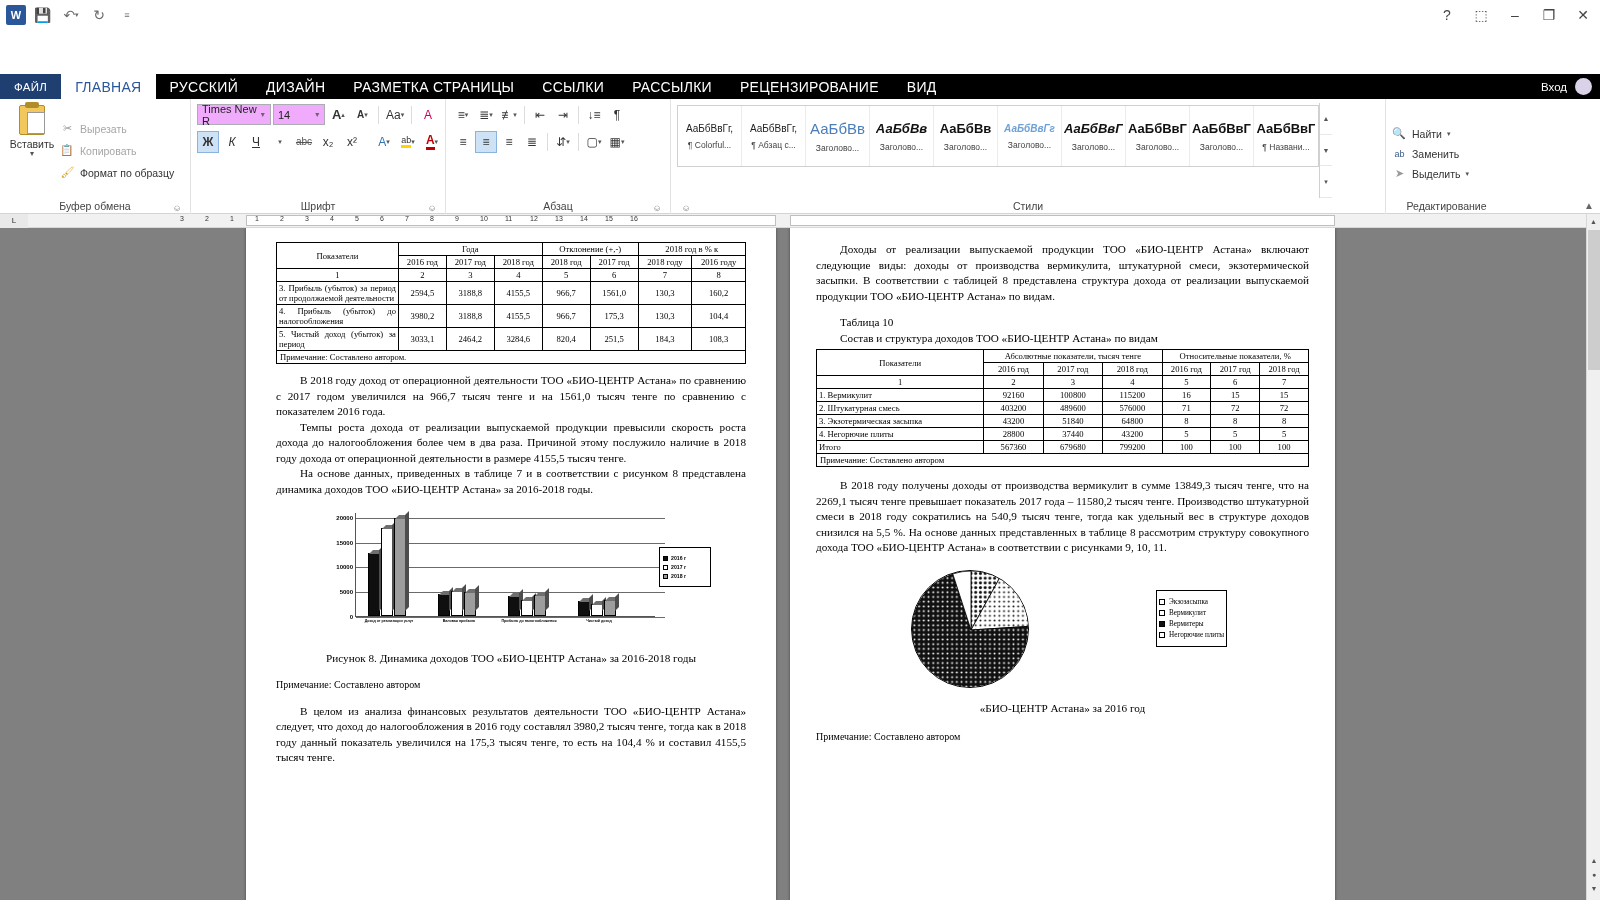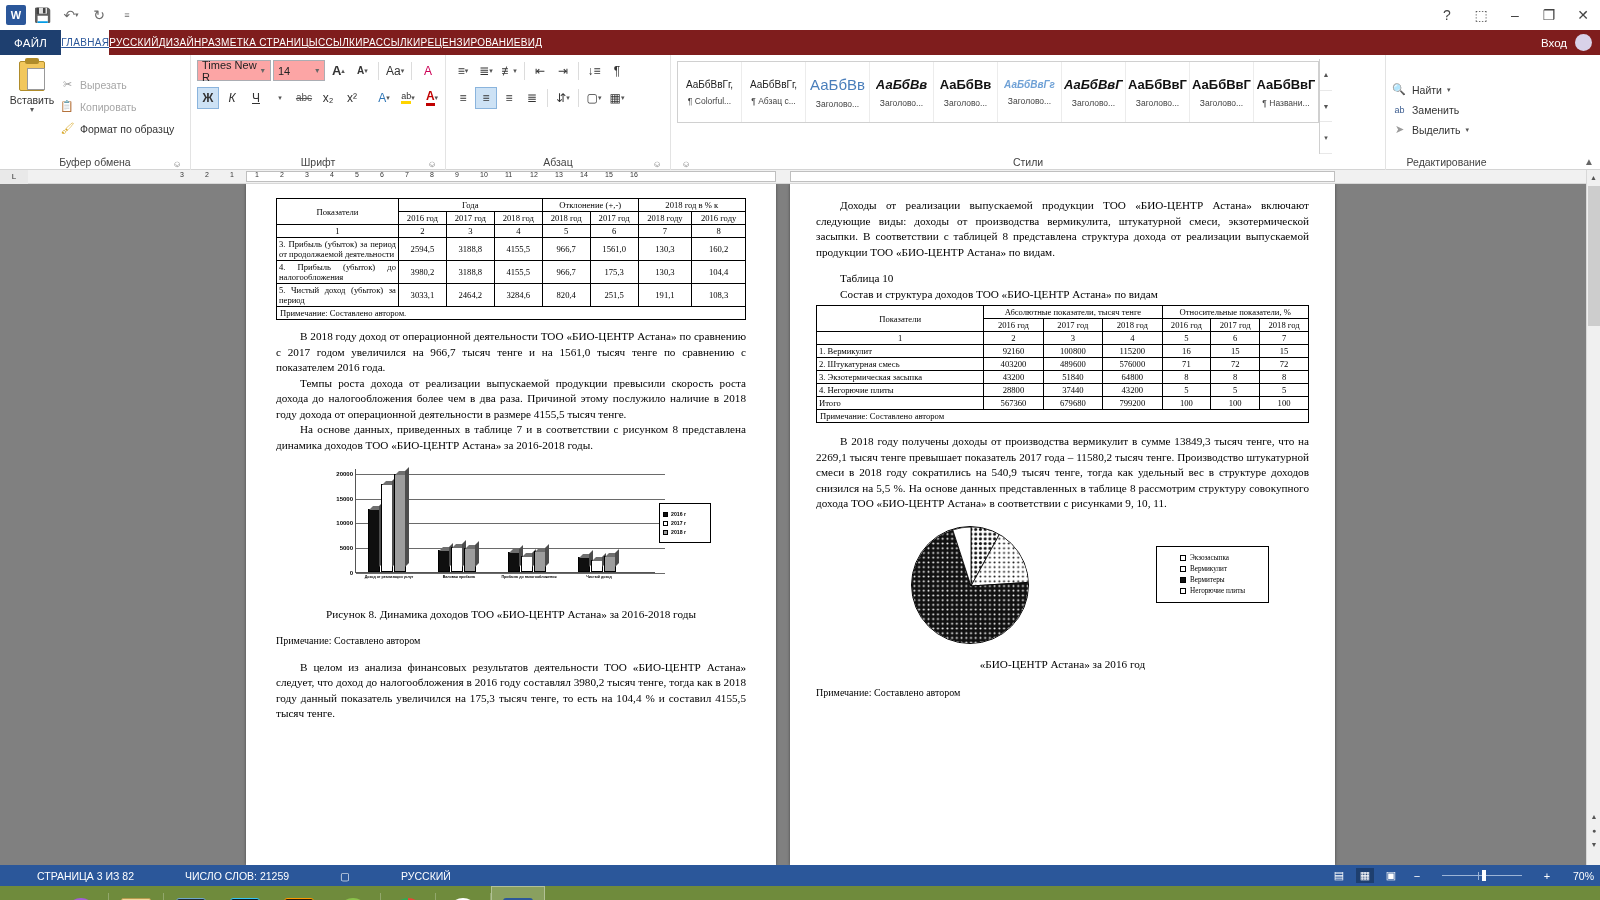--- a/index.html
+++ b/index.html
@@ -16,25 +16,25 @@
   .wordlogo { width:20px; height:20px; background:#2b579a; border-radius:2px; color:#fff;
               font-size:11px; font-weight:bold; display:flex; align-items:center; justify-content:center; }
   .qat-btn { width:22px; height:22px; display:flex; align-items:center; justify-content:center;
              color:#6b6b6b; font-size:14px; }
   .qat-btn.save { color:#c0a0c8; }
   .title-right { position:absolute; right:0; top:0; height:30px; display:flex; align-items:center; }
   .title-right .tb { width:34px; height:30px; display:flex; align-items:center; justify-content:center;
                      color:#444; font-size:14px; }
 
   
-  .tabsbar { height:25px; background:#7f1d1d; display:flex; align-items:flex-end; position:relative; }
+  .tabsbar { height:25px; background:#000000; display:flex; align-items:flex-end; position:relative;margin-top:44px; }
   .tab-file { background:#1e3f6f; color:#fff; font-size:11.5px; padding:5px 14px; height:25px;
               display:flex; align-items:center; letter-spacing:.3px; }
-  .tab { color:#fff; font-size:10px; padding:0 0; height:25px; display:flex; align-items:center;
-         letter-spacing:.3px;text-decoration:underline; }
+  .tab { color:#fff; font-size:14px; padding:0 14px; height:25px; display:flex; align-items:center;
+         letter-spacing:.3px; }
   .tab.active { background:#fff; color:#2b579a; }
   .tabs-right { position:absolute; right:8px; top:0; height:25px; display:flex; align-items:center;
                 gap:8px; color:#fff; font-size:11.5px; }
   .acct-circle { width:17px; height:17px; border-radius:50%; background:#d9d2e9; }
 
   
   .ribbon { height:115px; background:#fff; border-bottom:1px solid #d4d4d4; display:flex; position:relative; }
   .group { position:relative; height:115px; padding:4px 6px 0 6px; display:flex; flex-direction:column; }
   .group + .group { border-left:1px solid #e3e3e3; }
   .group-body { flex:1; display:flex; }
@@ -54,21 +54,21 @@
   .clip-items { display:flex; flex-direction:column; justify-content:center; gap:3px; padding-left:2px; }
   .clip-item { font-size:10.5px; color:#a6a6a6; display:flex; align-items:center; gap:5px; height:19px; }
   .clip-item.enabled { color:#333; }
   .mini-ico { width:15px; height:15px; display:inline-flex; align-items:center; justify-content:center;
               font-size:11px; color:#9a9a9a; }
   .mini-ico.brush { color:#d4a017; }
 
   
   .font-group { width:255px; }
   .font-row { display:flex; align-items:center; gap:2px; height:23px; margin-bottom:4px; }
-  .combo { border:1px solid #abadb3; height:21px; display:flex; align-items:center; background:#fca5a5;
+  .combo { border:1px solid #abadb3; height:21px; display:flex; align-items:center; background:#f0abfc;
            font-size:11px; color:#222; padding:0 2px 0 4px; }
   .combo .arw { margin-left:auto; color:#666; font-size:8px; padding:0 3px; }
   .combo.fontname { width:88px; }
   .combo.fontsize { width:62px; }
   .rbtn { min-width:22px; height:22px; display:flex; align-items:center; justify-content:center;
           font-size:12px; color:#333; border:1px solid transparent; }
   .rbtn.on { background:#cde2f5; border:1px solid #8ab4dd; }
   .rbtn.bold { font-weight:bold; }
   .rbtn.ital { font-style:italic; }
   .rbtn.und { text-decoration:underline; }
@@ -151,21 +151,21 @@
                   background:#fff; }
   .leg-item { display:flex; align-items:center; gap:3px; font-size:5.2px; font-weight:bold;
               font-family:"Liberation Sans",sans-serif; margin:3px 0; }
   .leg-swatch { width:5px; height:5px; border:1px solid #000; }
 
   
   .pie-wrap { position:relative; height:120px; }
   .pie { position:absolute; left:95px; top:0; width:118px; height:118px; border-radius:50%;
          border:1px solid #000; overflow:hidden; }
   .pie-legend { position:absolute; left:340px; top:20px; border:1px solid #000; background:#fff;
-                padding:4px 23px;text-align:right; }
+                padding:4px 2px;text-align:right; }
   .pl-item { display:flex; align-items:center; gap:4px; font-size:7.2px; font-family:"Liberation Serif",serif;
              margin:3px 0; white-space:nowrap; }
   .pl-sw { width:6px; height:6px; border:1px solid #000; }
 
   
   .vscroll { position:absolute; right:0; top:0; width:14px; height:695px; background:#f0f0f0;
              border-left:1px solid #d8d8d8; }
   .vs-btn { height:14px; display:flex; align-items:center; justify-content:center; font-size:7px; color:#555; }
   .vs-thumb { position:absolute; top:16px; left:1px; width:12px; height:140px; background:#cdcdcd; }
   .vs-extra { position:absolute; bottom:14px; left:0; width:14px; height:42px; }
@@ -538,21 +538,21 @@
             <td>130,3</td>
             <td>104,4</td>
           </tr>
           <tr>
             <td class="just">5. Чистый доход (убыток) за период</td>
             <td>3033,1</td>
             <td>2464,2</td>
             <td>3284,6</td>
             <td>820,4</td>
             <td>251,5</td>
-            <td>191,1</td>
+            <td>184,3</td>
             <td>108,3</td>
           </tr>
         </tbody>
           </table>
         <div class="tbl-note">Примечание: Составлено автором.</div>
 
         <p class="doc-p" style="margin-top:9px">В 2018 году доход от операционной деятельности ТОО «БИО-ЦЕНТР Астана» по сравнению с 2017 годом увеличился на 966,7 тысяч тенге и на 1561,0 тысяч тенге по сравнению с показателем 2016 года.</p>
         <p class="doc-p">Темпы роста дохода от реализации выпускаемой продукции превысили скорость роста дохода до налогообложения более чем в два раза. Причиной этому послужило наличие в 2018 году дохода от операционной деятельности в размере 4155,5 тысяч тенге.</p>
         <p class="doc-p">На основе данных, приведенных в таблице 7 и в соответствии с рисунком 8 представлена динамика доходов ТОО «БИО-ЦЕНТР Астана» за 2016-2018 годы.</p>
 

